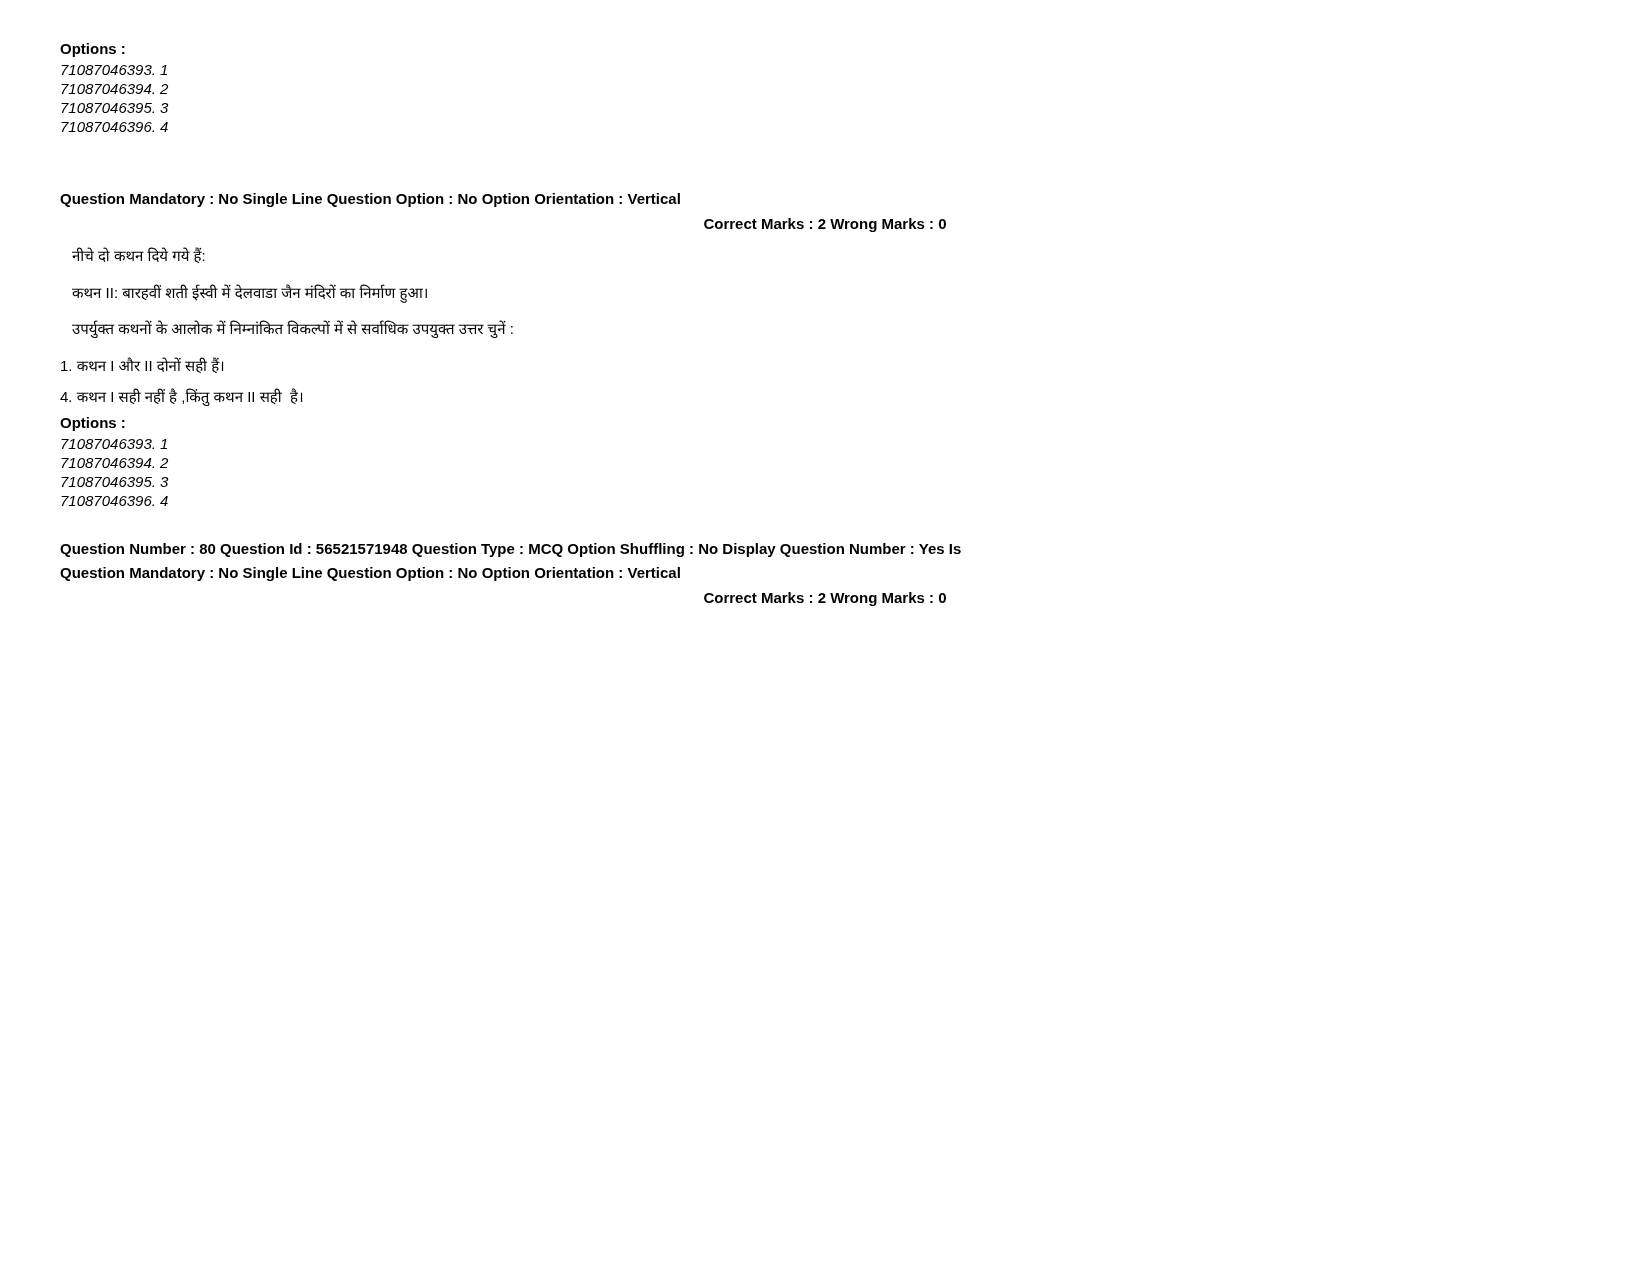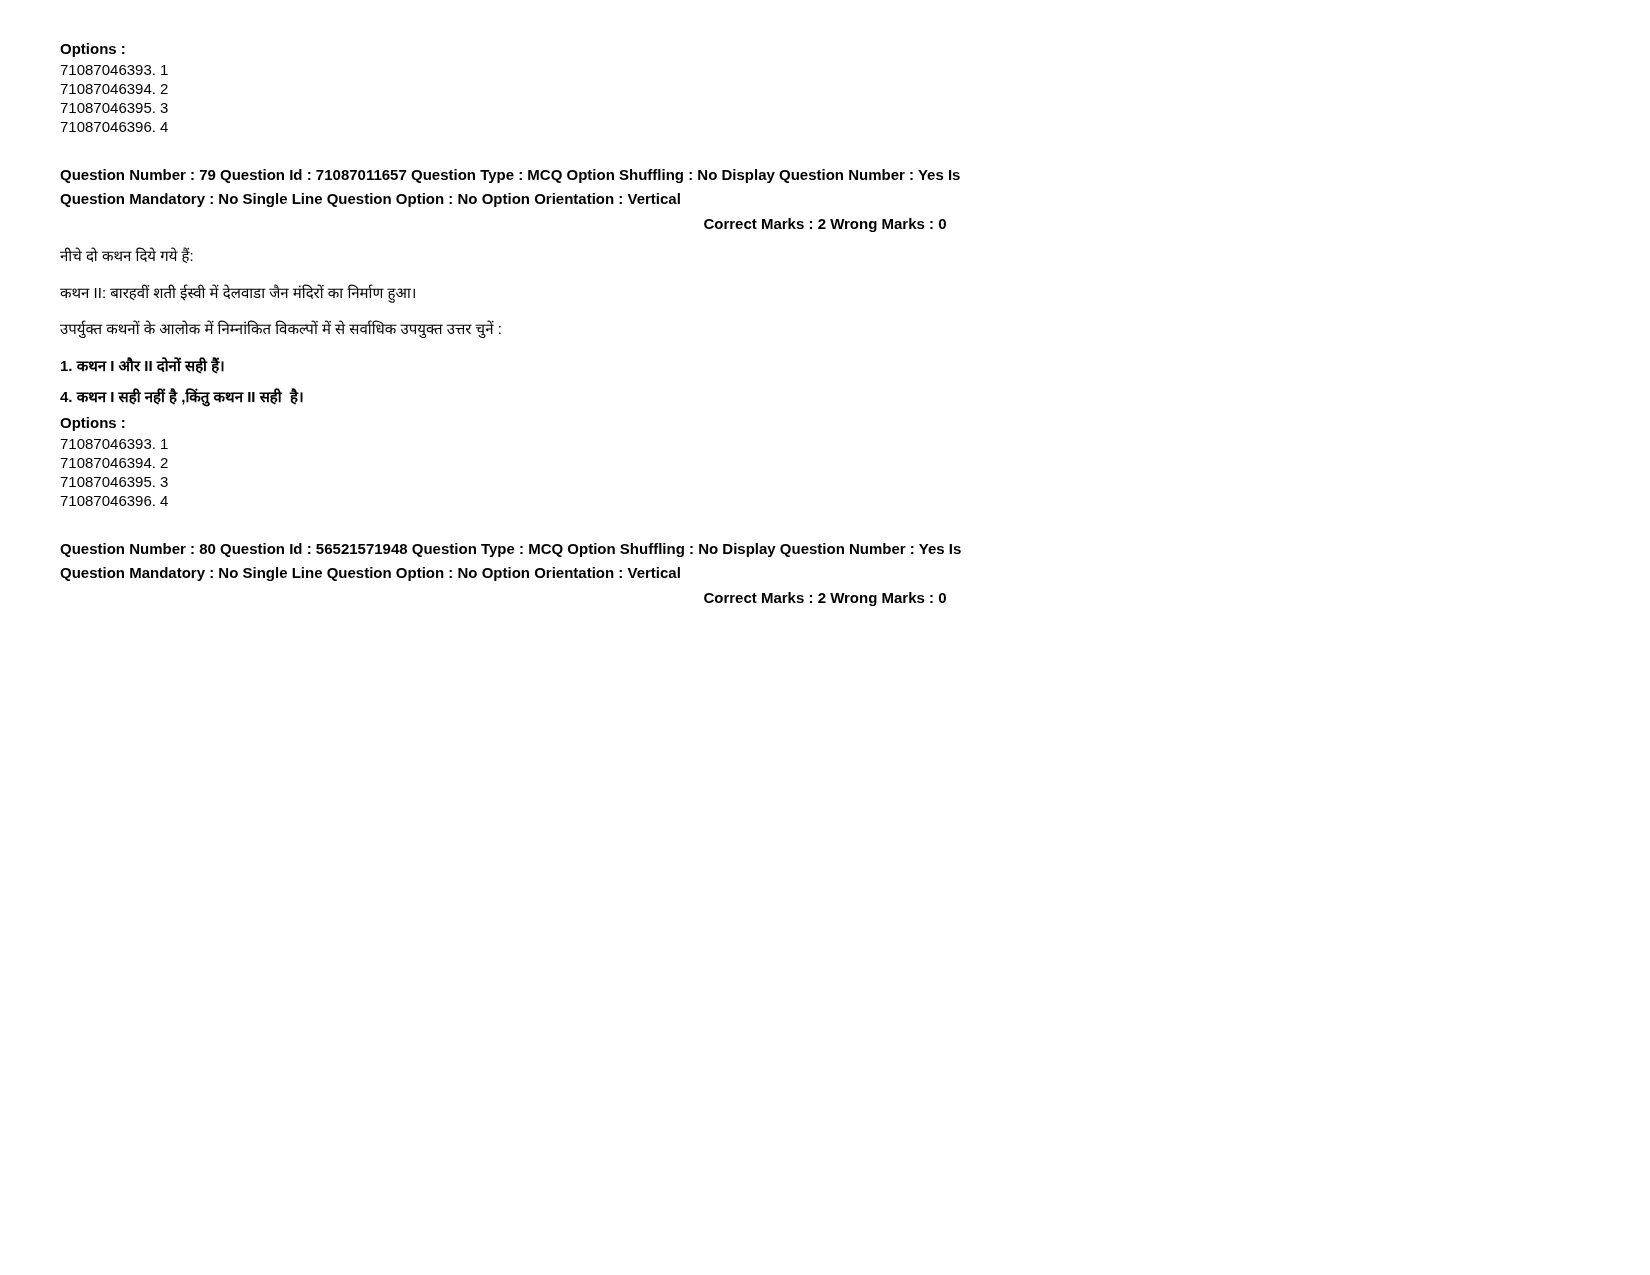--- a/index.html
+++ b/index.html
@@ -18,56 +18,57 @@
     }
     .section {
       margin-bottom: 28px;
     }
     .options-label {
       font-weight: bold;
       margin-bottom: 4px;
     }
     .option-item {
       margin-bottom: 2px;
+      font-style: italic;
     }
     .question-meta {
       font-weight: bold;
       margin-bottom: 4px;
       line-height: 1.6;
     }
     .marks-line {
       font-weight: bold;
       margin-bottom: 10px;
       text-align: center;
     }
     .hindi-text {
       font-size: 15px;
       line-height: 1.9;
       margin-bottom: 8px;
+      margin-left: 12px;
     }
     .numbered-option {
       margin-bottom: 4px;
       line-height: 1.8;
-      font-weight: bold;
     }
   </style>
 </head>
 <body>
 
 <div class="section">
   <div class="options-label">Options :</div>
   <div class="option-item"><span>71087046393</span>. <span>1</span></div>
   <div class="option-item"><span>71087046394</span>. <span>2</span></div>
   <div class="option-item"><span>71087046395</span>. <span>3</span></div>
   <div class="option-item"><span>71087046396</span>. <span>4</span></div>
 </div>
 
 <div class="section">
   <div class="question-meta">
-    <span>Question Number : 79 Question Id : 71087011657 Question Type : MCQ Option Shuffling : No Display Question Number : Yes Is</span><br>
+    <br>
     <span>Question Mandatory : No Single Line Question Option : No Option Orientation : Vertical</span>
   </div>
   <div class="marks-line">Correct Marks : 2 Wrong Marks : 0</div>
   <div class="hindi-text">नीचे दो कथन दिये गये हैं:</div>
   <div class="hindi-text">कथन II: बारहवीं शती ईस्वी  में देलवाडा जैन मंदिरों का निर्माण हुआ।</div>
   <div class="hindi-text">उपर्युक्त कथनों के आलोक में निम्नांकित विकल्पों में से सर्वाधिक उपयुक्त उत्तर चुनें :</div>
   <div class="numbered-option">1. कथन I और II दोनों सही हैं।</div>
   <div class="numbered-option">4. कथन I सही नहीं है ,किंतु कथन II सही &nbsp;है।</div>
   <div class="options-label">Options :</div>
   <div class="option-item"><span>71087046393</span>. <span>1</span></div>

